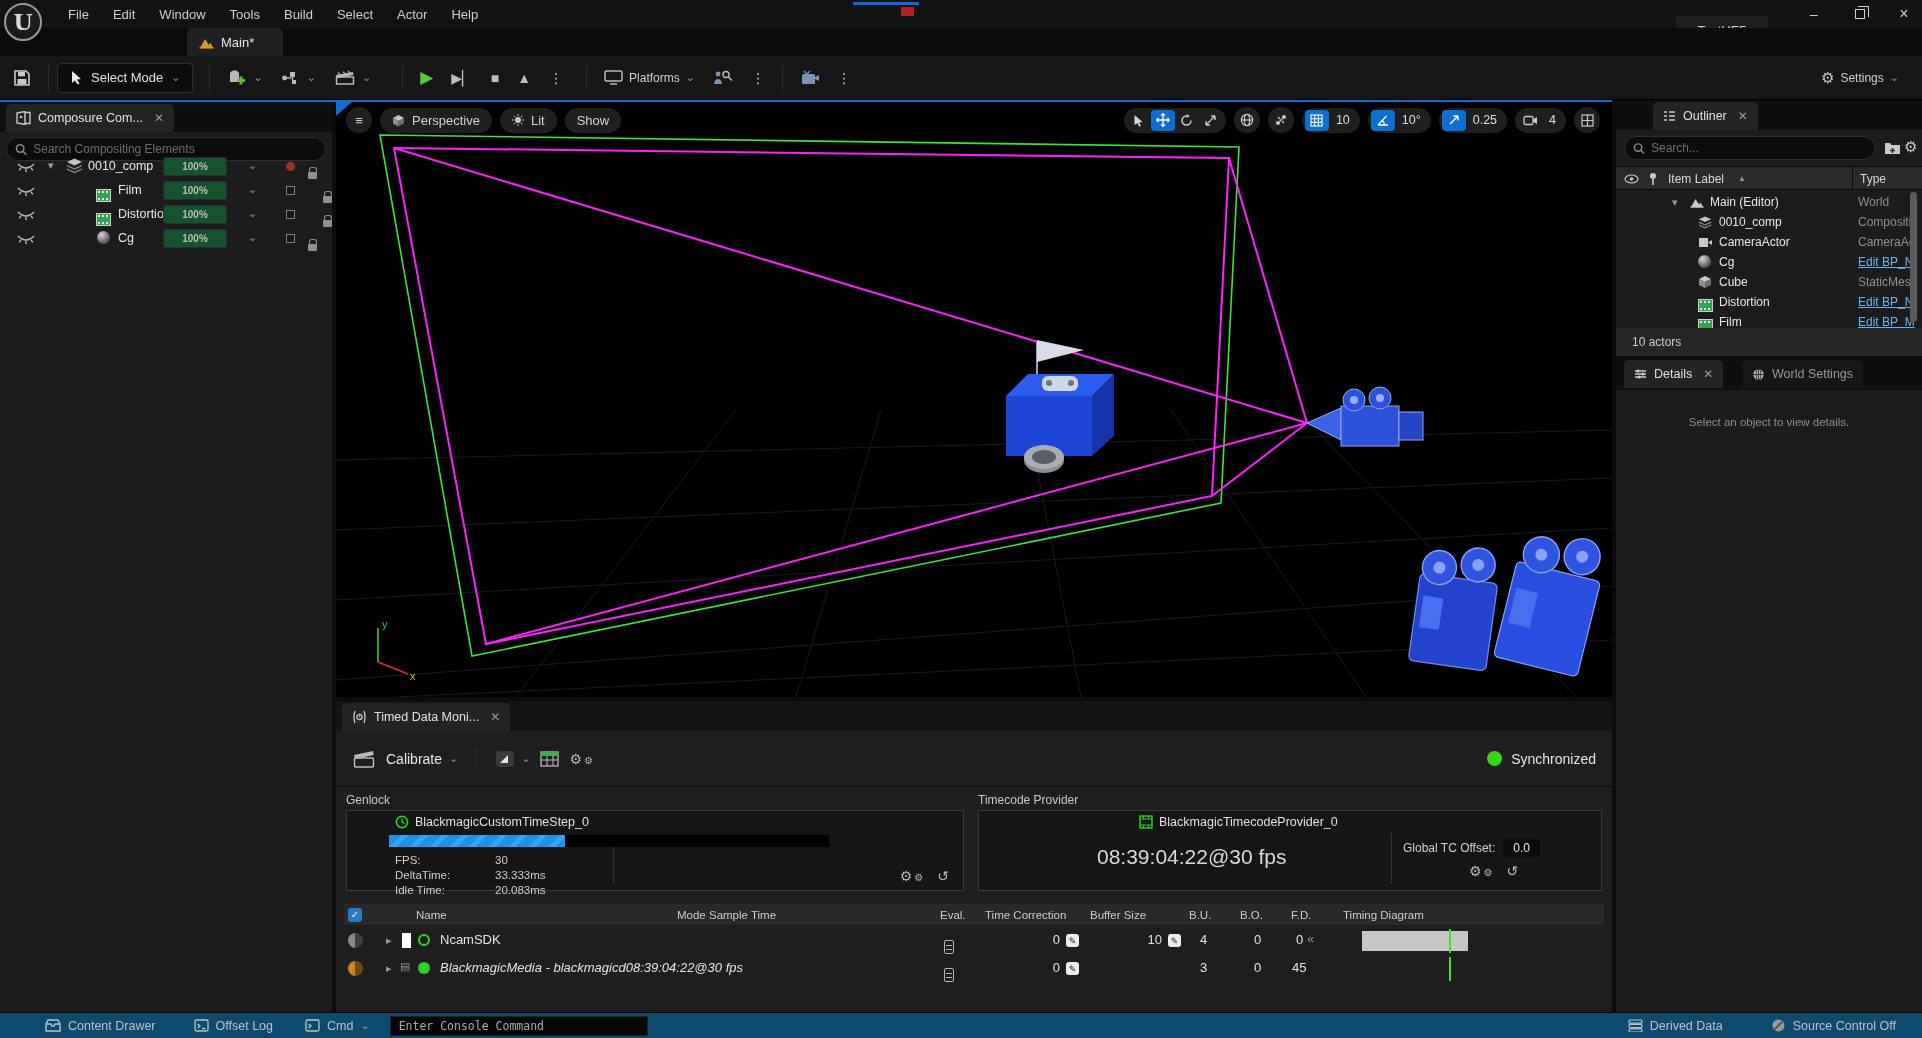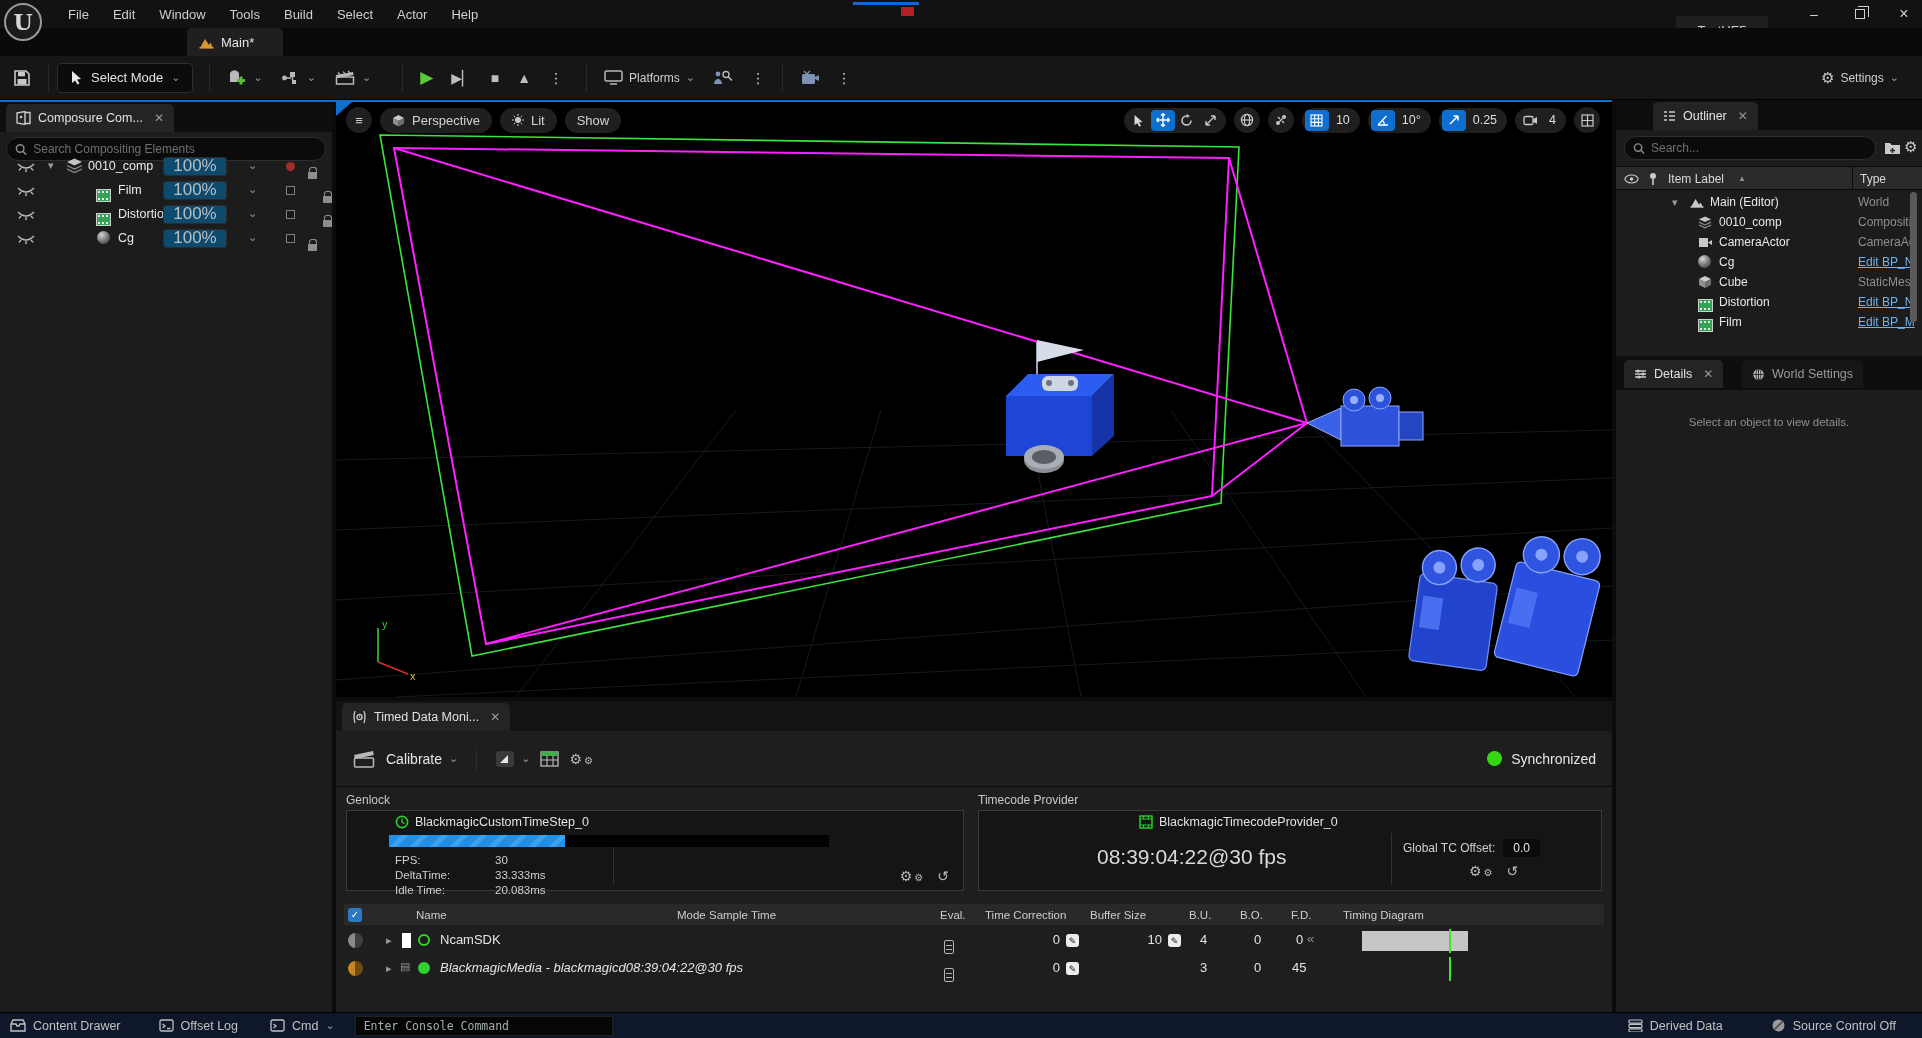--- a/index.html
+++ b/index.html
@@ -59,22 +59,22 @@
   .tab-x { color:#9a9a9a; font-size:12px; margin-left:4px; }
   .searchbox { background:#0b0b0b; border:1px solid #2e2e2e; border-radius:12px; height:24px;
                display:flex; align-items:center; gap:6px; padding:0 8px; }
   .searchbox input { background:transparent; border:none; outline:none; color:#cfcfcf;
                font-family:"Liberation Sans",sans-serif; font-size:12px; width:100%; }
   .searchbox input::placeholder { color:#6f6f6f; }
   .blue-line { position:absolute; left:0; top:100px; width:1612px; height:2px; background:#0f6fd0; z-index:4; }
 
   
   .crow { position:absolute; left:0; height:24px; width:332px; display:flex; align-items:center; }
-  .pctbox { position:absolute; left:163px; width:64px; height:19px; background:#0c4a6e; border:1px solid #2b2b2b;
-            border-radius:3px; color:#bdbdbd; display:flex; align-items:center; justify-content:center; font-size:17px; }
+  .pctbox { position:absolute; left:163px; width:64px; height:19px; background:#14532d; border:1px solid #2b2b2b;
+            border-radius:3px; color:#bdbdbd; display:flex; align-items:center; justify-content:center; font-size:10px;font-weight:bold; }
   .lock { width:9px; height:7px; background:#8f8f8f; border-radius:1px; position:relative; }
   .lock::before { content:""; position:absolute; top:-5px; left:1px; width:6px; height:5px;
                   border:1.5px solid #8f8f8f; border-bottom:none; border-radius:3px 3px 0 0; }
   .rdot { width:9px; height:9px; border-radius:50%; background:#a22d28; }
   .sq { width:9px; height:9px; border:1px solid #7f7f7f; background:#171717; }
   .sphere { width:13px; height:13px; border-radius:50%;
             background:radial-gradient(circle at 35% 30%, #d6d6d6, #6f6f6f 55%, #343434); }
 
   
   .viewport { position:absolute; left:336px; top:100px; width:1276px; height:597px; background:#000; overflow:hidden; }
@@ -127,22 +127,22 @@
   .orow { position:absolute; left:0; width:306px; height:20px; display:flex; align-items:center; font-size:12px; color:#d6d6d6; }
   .otype { position:absolute; left:242px; width:58px; overflow:hidden; white-space:nowrap; color:#8f8f8f; }
   .otype.link { color:#6db3f2; text-decoration:underline; }
   .ohead { position:absolute; left:0; top:66px; width:306px; height:24px; background:#2a2a2a; border-top:1px solid #0a0a0a;
            border-bottom:1px solid #0a0a0a; display:flex; align-items:center; color:#d9d9d9; }
   .scrollbar { position:absolute; left:294px; top:92px; width:7px; height:130px; background:#5a5a5a; border-radius:4px; }
   .footerbar { position:absolute; left:0; top:228px; width:306px; height:28px; background:#262626;
                display:flex; align-items:center; padding-left:16px; color:#cdcdcd; }
 
   
-  .statusbar { position:absolute; left:0; top:1012px; width:1922px; height:26px; background:#0f172a;
-               border-top:1px solid #000; display:flex; align-items:center; color:#c2c2c2; font-size:12.5px; }
+  .statusbar { position:absolute; left:0; top:1012px; width:1922px; height:26px; background:#0c4a6e;
+               border-top:1px solid #000; display:flex; align-items:center; color:#c2c2c2; font-size:12.5px;padding-left:35px; }
   .sb-item { display:flex; align-items:center; gap:7px; padding:0 10px; height:26px; }
   .console { background:#060606; border:1px solid #222; height:20px; width:258px; display:flex; align-items:center; padding:0 8px; }
   .console input { background:transparent; border:none; outline:none; width:100%;
                    font-family:"DejaVu Sans Mono", monospace; font-size:11.5px; color:#bfc8c8; }
   .console input::placeholder { color:#9fb0ae; }
   .filmic { width:15px; height:13px; background:#35a355; border:1px solid #cfcfcf; position:relative; }
   .filmic::before { content:""; position:absolute; left:1px; right:1px; top:1px; height:2px;
                     background:repeating-linear-gradient(90deg,#e8e8e8 0 2px, transparent 2px 4px); }
   .filmic::after  { content:""; position:absolute; left:1px; right:1px; bottom:1px; height:2px;
                     background:repeating-linear-gradient(90deg,#e8e8e8 0 2px, transparent 2px 4px); }
@@ -761,20 +761,23 @@
       <span class="abs filmic" style="left:82px; top:3px;"></span>
       <span class="abs white" style="left:103px; top:3px;">Distortion</span>
       <span class="otype link" style="top:3px;">Edit BP_N</span>
     </div>
     <div class="orow" style="top:212px;">
       <span class="abs filmic" style="left:82px; top:3px;"></span>
       <span class="abs white" style="left:103px; top:3px;">Film</span>
       <span class="otype link" style="top:3px;">Edit BP_M</span>
     </div>
     <div class="scrollbar"></div>
+    <div class="footerbar">
+      <span>10 actors</span>
+    </div>
 
     <div class="abs" style="left:0; top:256px; width:306px; height:34px; background:#0e0e0e;">
       <div class="ptab" style="left:8px; top:4px;">
         <svg width="13" height="12" viewBox="0 0 13 12">
           <path d="M1 3h11M1 6h11M1 9h11" stroke="#c9c9c9" stroke-width="1.3"></path>
           <circle cx="4" cy="3" r="1.6" fill="#c9c9c9"></circle>
             <circle cx="9" cy="6" r="1.6" fill="#c9c9c9"></circle>
             <circle cx="5" cy="9" r="1.6" fill="#c9c9c9"></circle>
         </svg>
         <span>Details</span>

